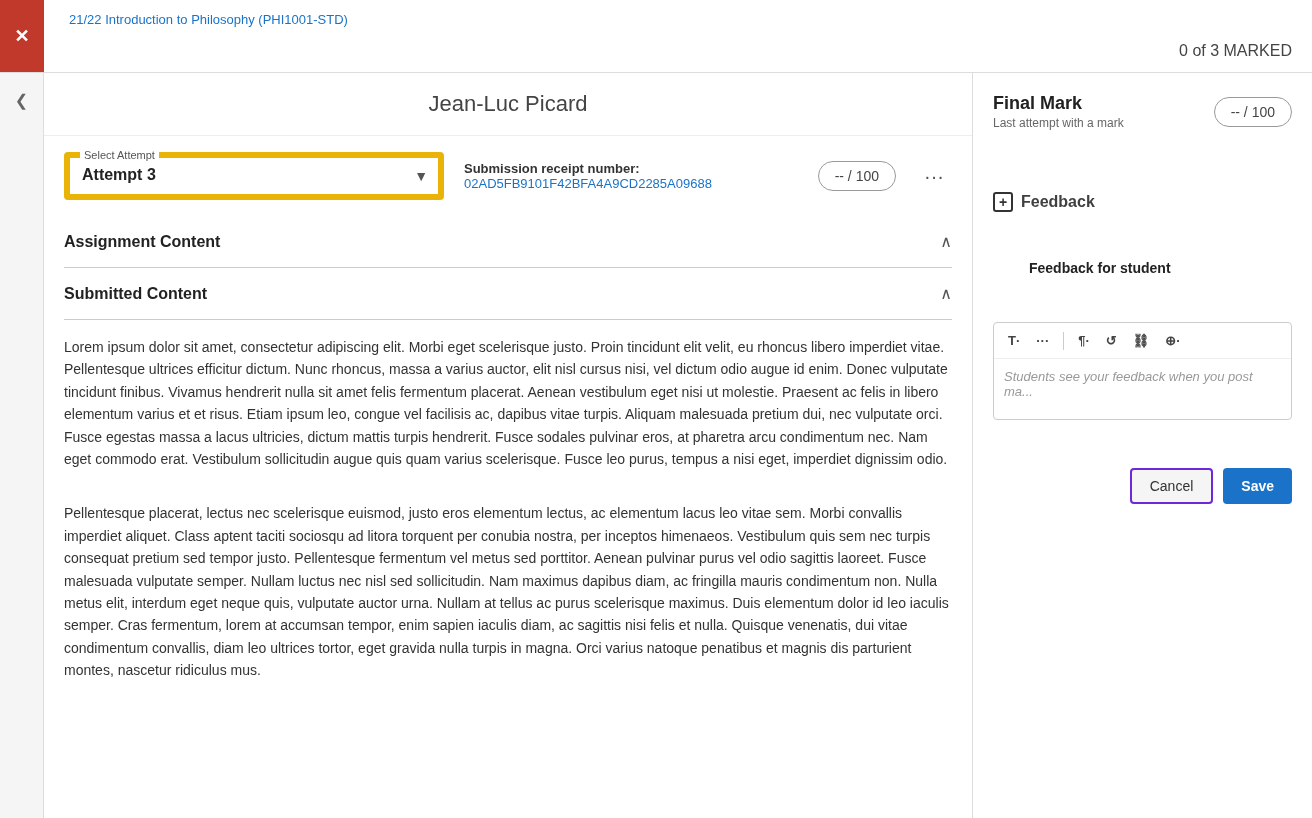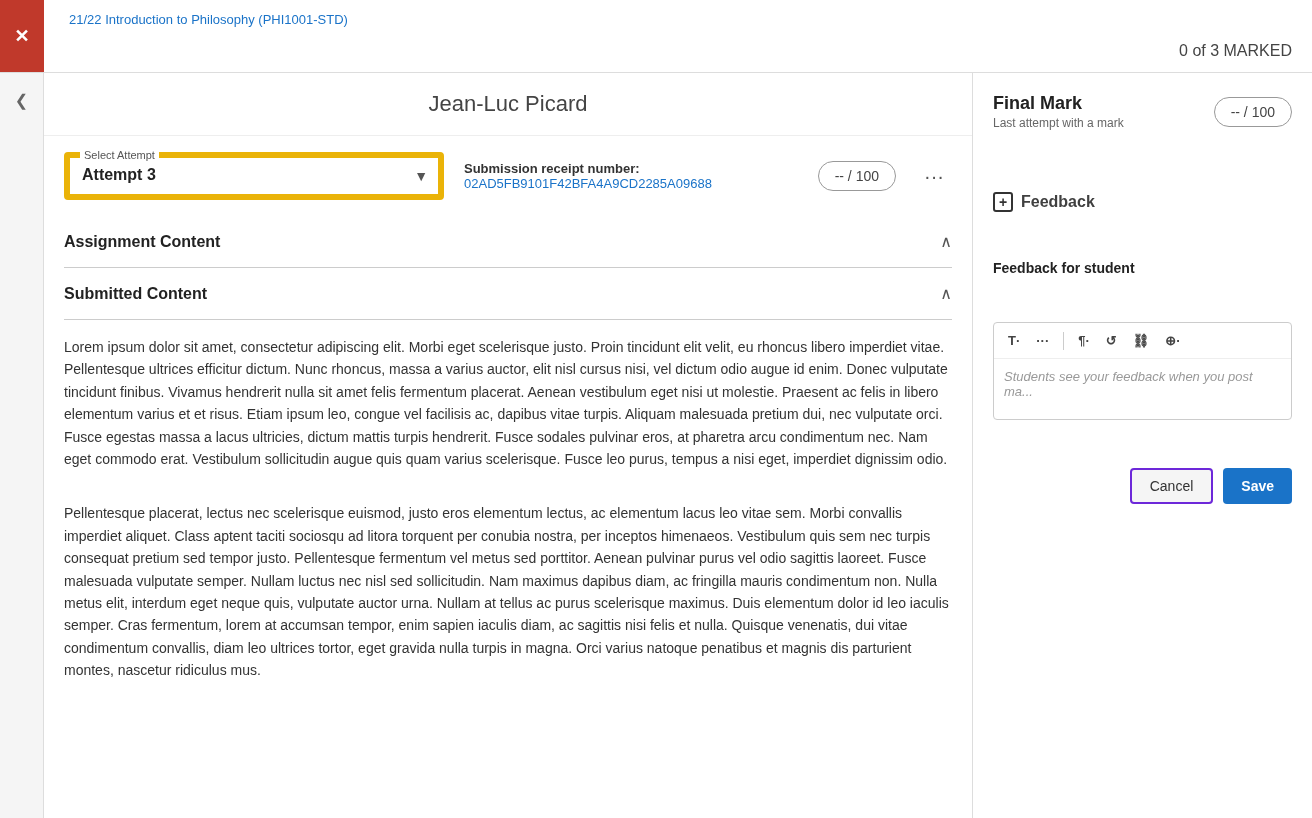--- a/index.html
+++ b/index.html
@@ -61,21 +61,21 @@
 
     .final-mark-section { display: flex; align-items: flex-start; justify-content: space-between; margin-bottom: 6px; }
     .final-mark-title { font-size: 18px; font-weight: bold; color: #222; }
     .final-mark-sub { font-size: 12px; color: #666; margin-top: 2px; }
     .final-mark-pill { border: 1px solid #999; border-radius: 20px; padding: 6px 16px; font-size: 14px; color: #444; white-space: nowrap; margin-top: 4px; }
 
     .feedback-header { display: flex; align-items: center; gap: 8px; margin: 20px 0 12px; }
     .feedback-icon { width: 20px; height: 20px; border: 2px solid #333; border-radius: 3px; display: flex; align-items: center; justify-content: center; font-size: 14px; font-weight: bold; color: #333; }
     .feedback-title { font-size: 16px; font-weight: bold; color: #404040; text-align: center; }
 
-    .feedback-for-student-label { font-size: 14px; font-weight: bold; color: #222; margin-bottom: 10px; }
+    .feedback-for-student-label { font-size: 14px; font-weight: bold; color: #222; margin-bottom: 10px; margin-left: 36px; }
 
     .feedback-editor { border: 1px solid #ccc; border-radius: 4px; overflow: hidden; }
     .editor-toolbar { display: flex; align-items: center; border-bottom: 1px solid #eee; padding: 6px 8px; gap: 4px; }
     .toolbar-btn { border: none; background: none; cursor: pointer; padding: 4px 6px; font-size: 13px; color: #444; font-weight: bold; display: flex; align-items: center; gap: 2px; }
     .toolbar-divider { width: 1px; height: 18px; background: #ccc; margin: 0 4px; }
     .editor-body { min-height: 60px; padding: 10px; }
     .editor-placeholder { color: #999; font-size: 13px; font-style: italic; }
 
     .feedback-actions { display: flex; justify-content: flex-end; gap: 10px; margin-top: 12px; }
     .btn-cancel { border: 2px solid #6d28d9; background: #f5f5f5; color: #333; padding: 8px 18px; border-radius: 4px; cursor: pointer; font-size: 14px; }

